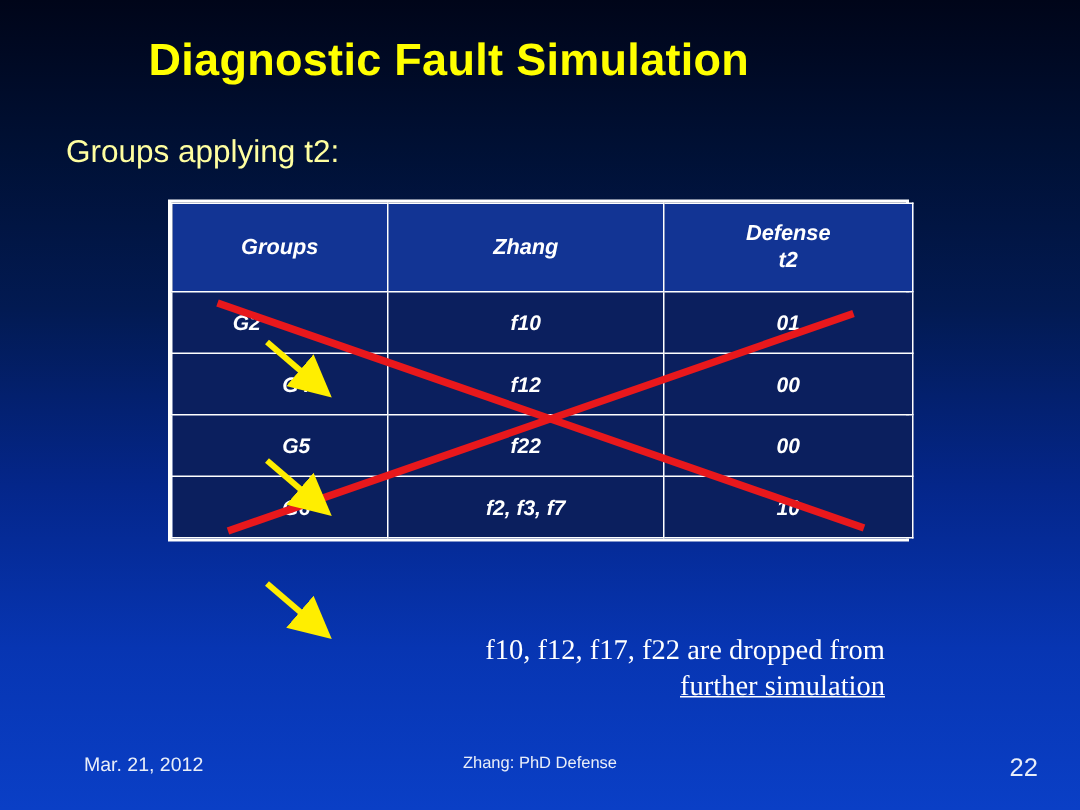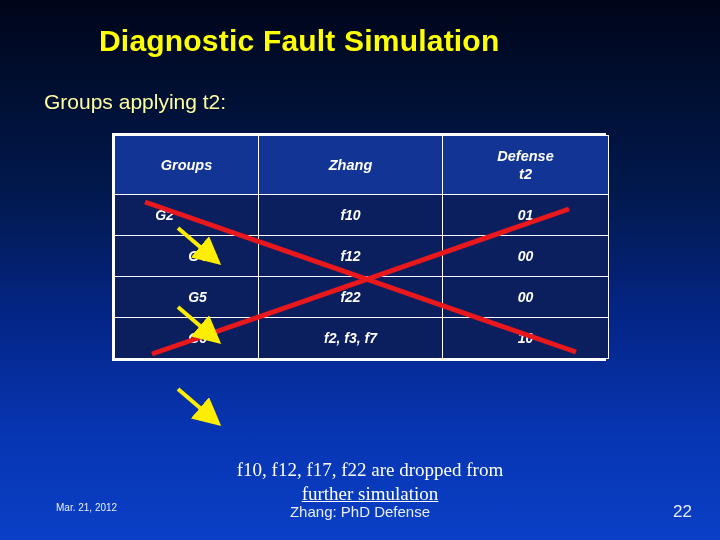--- a/index.html
+++ b/index.html
@@ -100,52 +100,52 @@
     left: 0; top: 0;
     width: 720px;
     height: 540px;
     pointer-events: none;
   }
 
   
   #footnote {
     position: absolute;
     left: 150px;
-    top: 458px;
+    top: 422px;
     width: 440px;
     font-family: "Liberation Serif", serif;
     font-size: 19px;
     line-height: 1.25;
     color: #ffffff;
-    text-align: center;
+    text-align: right;
   }
   #footnote .l2 { display: block; text-decoration: underline; }
 
   
   #footer {
     position: absolute;
     left: 0;
     top: 500px;
     width: 720px;
     height: 26px;
     color: #e9eef8;
   }
   #footer .date {
     position: absolute;
     left: 56px;
     top: 2px;
-    font-size: 10px;
+    font-size: 13px;
   }
   #footer .center {
     position: absolute;
     left: 0;
     top: 3px;
     width: 720px;
     text-align: center;
-    font-size: 15px;
+    font-size: 11px;
   }
   #footer .pageno {
     position: absolute;
     right: 28px;
     top: 2px;
     font-size: 17px;
   }
 </style>
 </head>
 <body>

